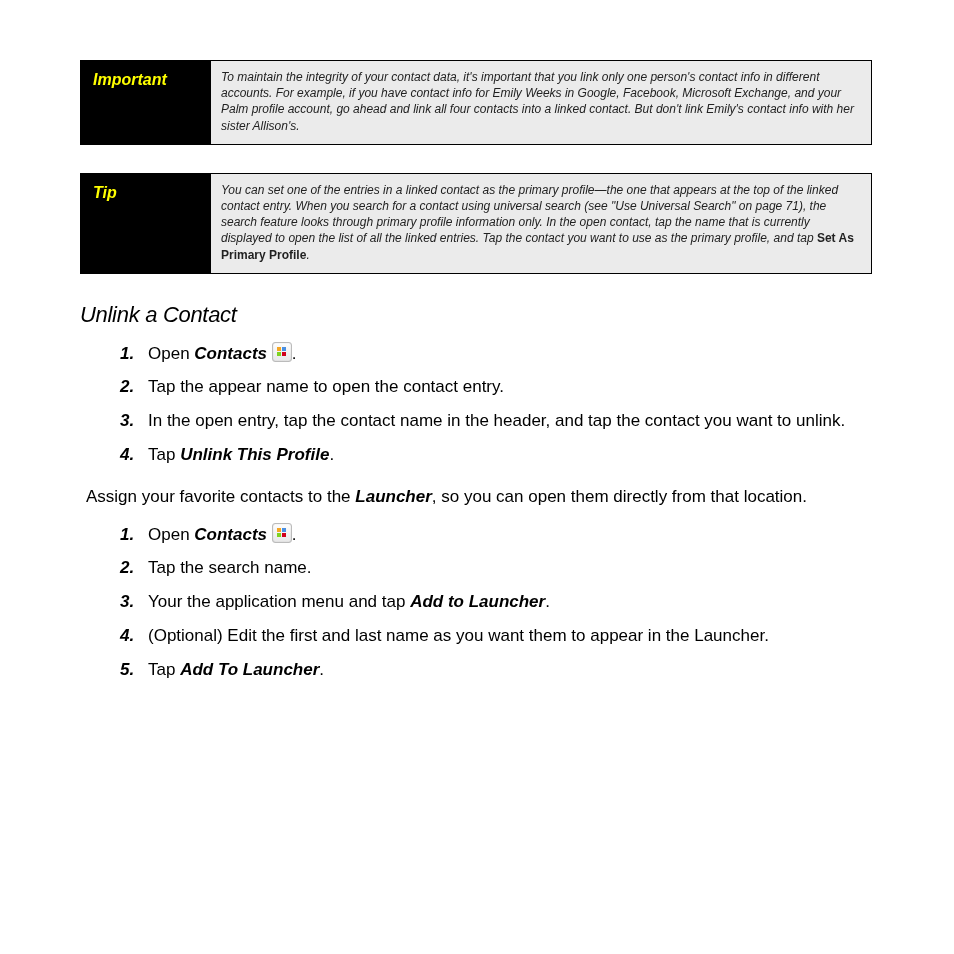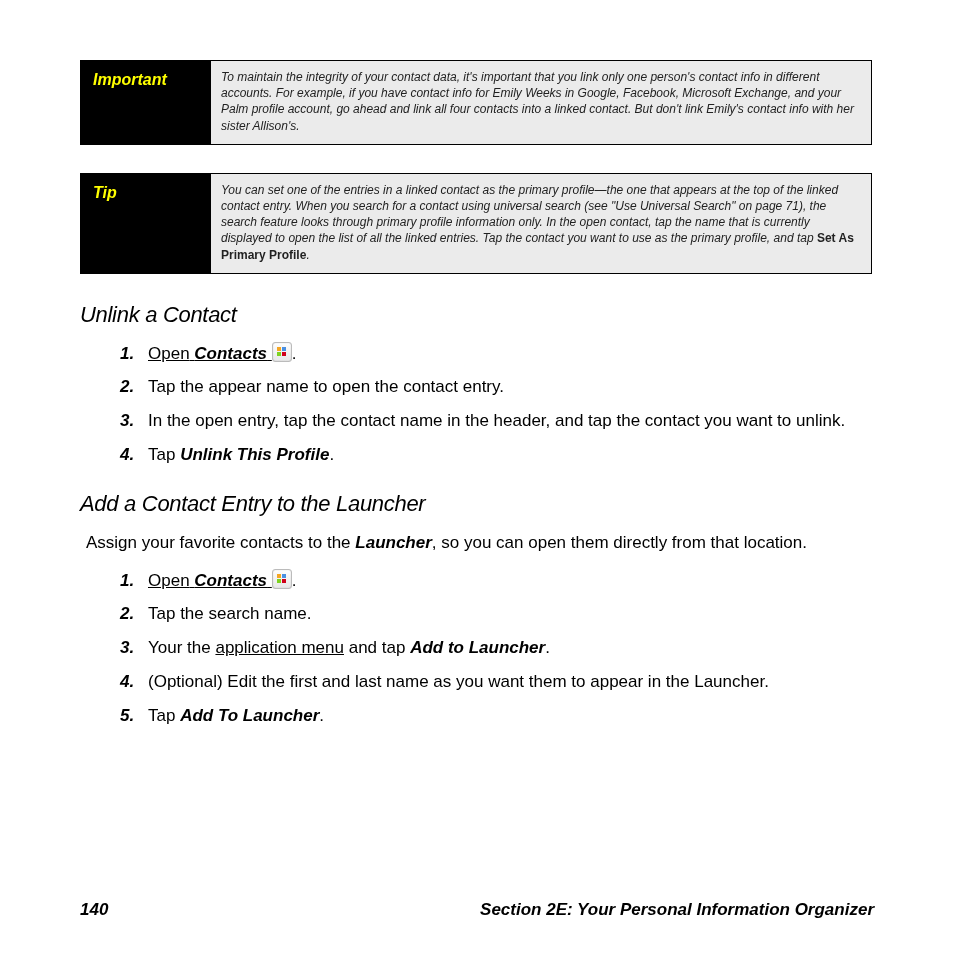--- a/index.html
+++ b/index.html
@@ -64,21 +64,21 @@
     line-height:1.4;
     font-size:17px;
   }
   ol.steps > li::before {
     content: counter(step) ".";
     position:absolute;
     left:0;
     font-weight:bold;
     font-style:italic;
   }
-  .u { text-decoration: underline; }
+  .u { }
   .bi { font-weight:bold; font-style:italic; }
   p.intro { margin:0 0 14px 6px; line-height:1.4; font-size:17px;}
   .app-icon {
     display:inline-block;
     width:18px; height:18px;
     vertical-align:middle;
     border:1px solid #bbb;
     border-radius:3px;
     background: linear-gradient(#fefefe,#e8e8e8);
     box-shadow: inset 0 0 1px rgba(0,0,0,.3);
@@ -130,21 +130,20 @@
       </span>
       <span class="app-icon"></span>.
     </li>
     <li>Tap the appear name to open the contact entry.</li>
     <li>In the open entry, tap the contact name in the header, and tap the contact you want to unlink.</li>
     <li>
       <span>Tap </span><span class="bi">Unlink This Profile</span><span>.</span>
     </li>
   </ol>
 
-  <h2>Add a Contact Entry to the Launcher</h2>
   <p class="intro">
     <span>Assign your favorite contacts to the </span><span class="bi">Launcher</span><span>, so you can open them directly from that location.</span>
   </p>
   <ol class="steps">
     <li>
       <span class="u">
         <span>Open</span>
         <span class="bi">Contacts</span>
       </span>
       <span class="app-icon"></span>.
@@ -152,17 +151,13 @@
     <li>Tap the search name.</li>
     <li>
       <span>Your the </span><span class="u">application menu</span><span> and tap </span><span class="bi">Add to Launcher</span><span>.</span>
     </li>
     <li>(Optional) Edit the first and last name as you want them to appear in the Launcher.</li>
     <li>
       <span>Tap </span><span class="bi">Add To Launcher</span><span>.</span>
     </li>
   </ol>
 
-  <div class="footer">
-    <span>140</span>
-    <span>Section 2E: Your Personal Information Organizer</span>
-  </div>
 </div>
 
 </body></html>

